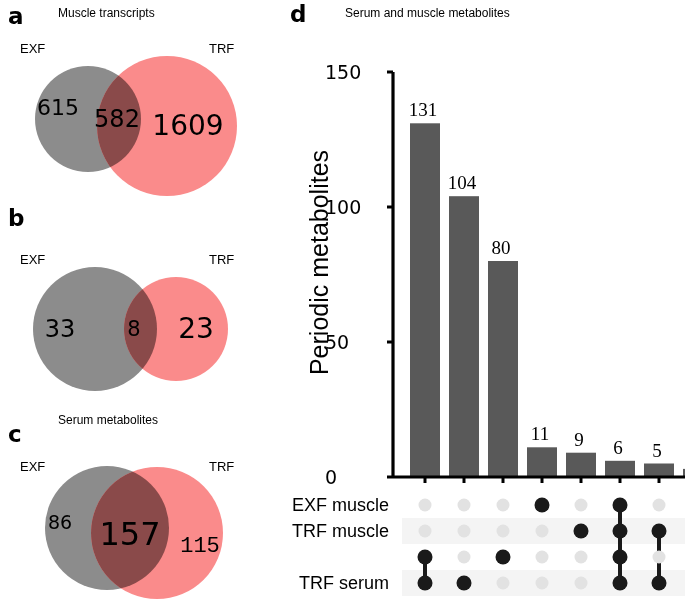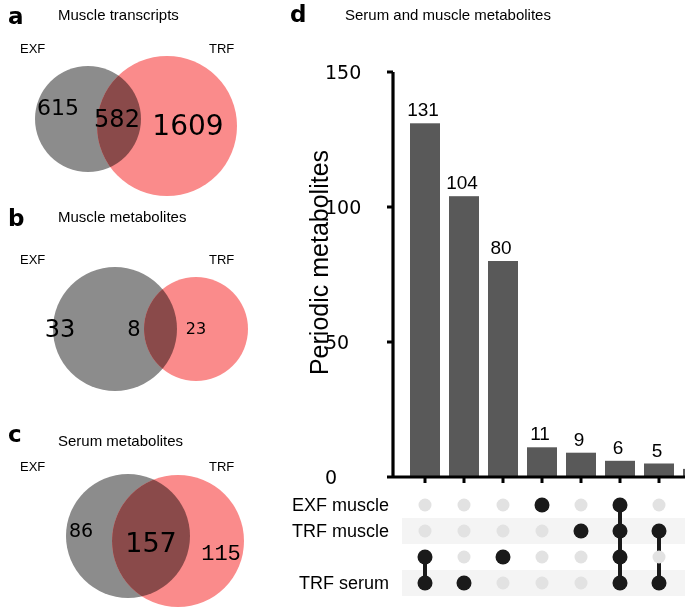--- a/index.html
+++ b/index.html
@@ -17,21 +17,21 @@
   .panel{position:absolute;}
   .panel-letter{
     position:absolute;
     font-size:23px;
     font-weight:bold;
     font-family:"DejaVu Sans", sans-serif;
     line-height:1;
   }
   .panel-title{
     position:absolute;
-    font-size:15px;
+    font-size:12px;
     line-height:1;
     white-space:nowrap;
   }
   .set-label{
     position:absolute;
     font-size:13px;
     line-height:1;
     white-space:nowrap;
   }
 
@@ -69,21 +69,21 @@
     white-space:nowrap;
     transform:translateY(-50%);
     font-family:"DejaVu Sans", sans-serif;
   }
   .bar-value{
     position:absolute;
     font-size:19px;
     text-align:left;
     white-space:nowrap;
     transform:translateX(-50%);
-    font-family:Liberation Sans, sans-serif;
+    font-family:Liberation Serif, serif;
   }
   .matrix-label{
     position:absolute;
     font-size:18px;
     text-align:right;
     white-space:nowrap;
     transform:translateY(-50%);
     font-family:"Liberation Sans", sans-serif;
   }
 </style>
@@ -114,66 +114,65 @@
         </g>
       </svg>
       <div class="venn-count" style="left:58px;top:52px;font-size:22px;">615</div>
       <div class="venn-count" style="left:117px;top:63px;font-size:24px;">582</div>
       <div class="venn-count" style="left:188px;top:70px;font-size:28px;">1609</div>
     </div>
   </div>
 
   <div class="panel" id="panel-b" style="left:0;top:200px;width:285px;height:200px;">
     <div class="panel-letter" style="left:8px;top:7px;">b</div>
-    <div class="panel-title" style="left:58px;top:9px;">Muscle metabolites</div>
 
     <div class="set-label" style="left:20px;top:53px;">EXF</div>
     <div class="set-label" style="left:209px;top:53px;">TRF</div>
 
-    <div class="venn" style="left:0;top:66px;padding-left:20px;">
+    <div class="venn" style="left:0;top:66px;">
       <svg width="285" height="130" viewBox="0 0 285 130">
         <circle cx="95" cy="63" r="62" fill="#8c8c8c"></circle>
         <circle cx="176" cy="63" r="52" fill="#fa8b8b"></circle>
         <g>
           <defs>
             <clipPath id="clipB1">
                 <circle cx="95" cy="63" r="62"></circle>
               </clipPath>
           </defs>
           <circle cx="176" cy="63" r="52" fill="#8a4a4a" clip-path="url(#clipB1)"></circle>
         </g>
       </svg>
       <div class="venn-count" style="left:60px;top:63px;font-size:24px;">33</div>
       <div class="venn-count" style="left:134px;top:63px;font-size:21px;">8</div>
-      <div class="venn-count" style="left:196px;top:63px;font-size:16px;">23</div>
+      <div class="venn-count" style="left:196px;top:63px;font-size:28px;">23</div>
     </div>
   </div>
 
   <div class="panel" id="panel-c" style="left:0;top:400px;width:285px;height:212px;">
     <div class="panel-letter" style="left:8px;top:23px;">c</div>
-    <div class="panel-title" style="left:58px;top:33px;">Serum metabolites</div>
+    <div class="panel-title" style="left:58px;top:14px;">Serum metabolites</div>
 
     <div class="set-label" style="left:20px;top:60px;">EXF</div>
     <div class="set-label" style="left:209px;top:60px;">TRF</div>
 
-    <div class="venn" style="left:0;top:72px;margin-left:21px;">
+    <div class="venn" style="left:0;top:64px;">
       <svg width="285" height="140" viewBox="0 0 285 140">
         <circle cx="107" cy="64" r="62" fill="#8c8c8c"></circle>
         <circle cx="157" cy="69" r="66" fill="#fa8b8b"></circle>
         <g>
           <defs>
             <clipPath id="clipC1">
                 <circle cx="107" cy="64" r="62"></circle>
               </clipPath>
           </defs>
           <circle cx="157" cy="69" r="66" fill="#8a4a4a" clip-path="url(#clipC1)"></circle>
         </g>
       </svg>
       <div class="venn-count" style="left:60px;top:58px;font-size:19px;">86</div>
-      <div class="venn-count" style="left:130px;top:70px;font-size:27px;">157</div>
+      <div class="venn-count" style="left:130px;top:70px;font-size:32px;">157</div>
       <div class="venn-count" style="left:200px;top:83px;font-size:22px;font-family:Liberation Mono, monospace;">115</div>
     </div>
   </div>
 
   <div class="panel" id="panel-d">
     <div class="panel-letter" style="left:5px;top:3px;">d</div>
     <div class="panel-title" style="left:60px;top:7px;">Serum and muscle metabolites</div>
 
     <div class="ylabel">Periodic metabolites</div>
 

